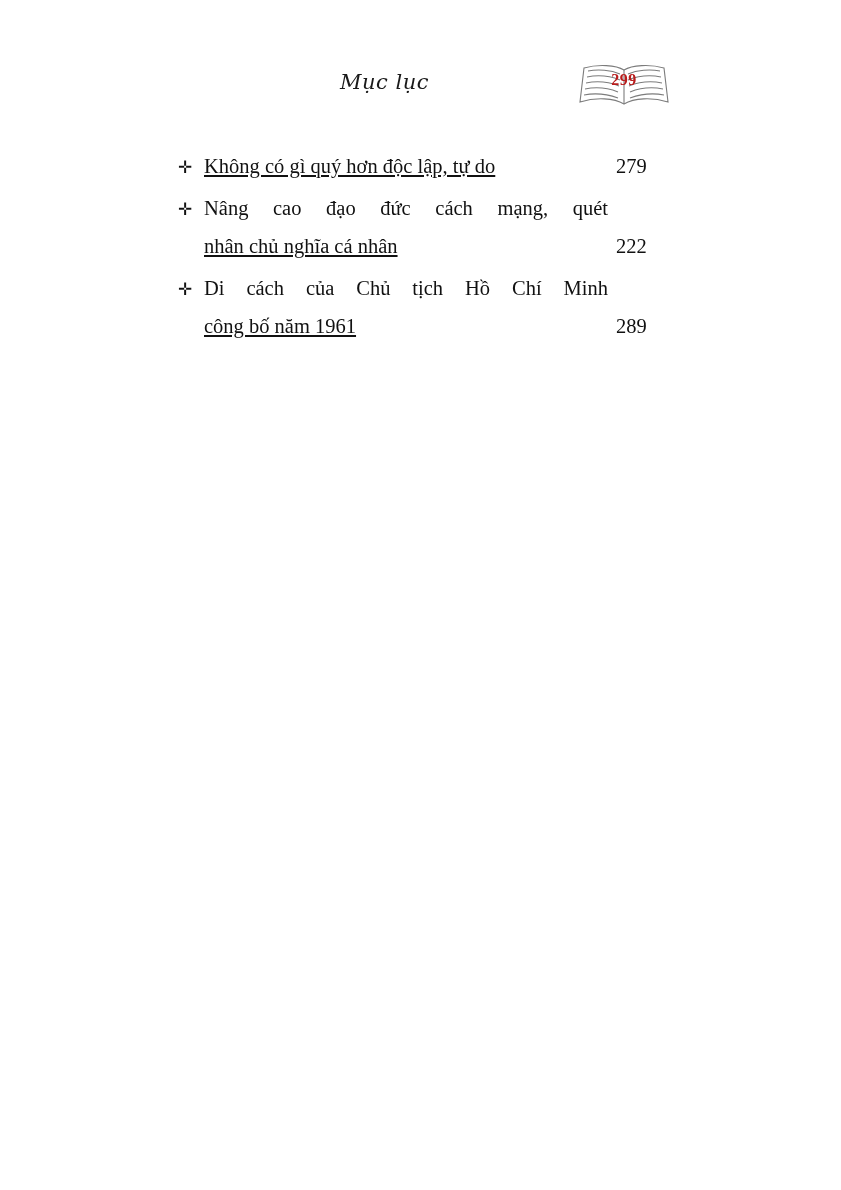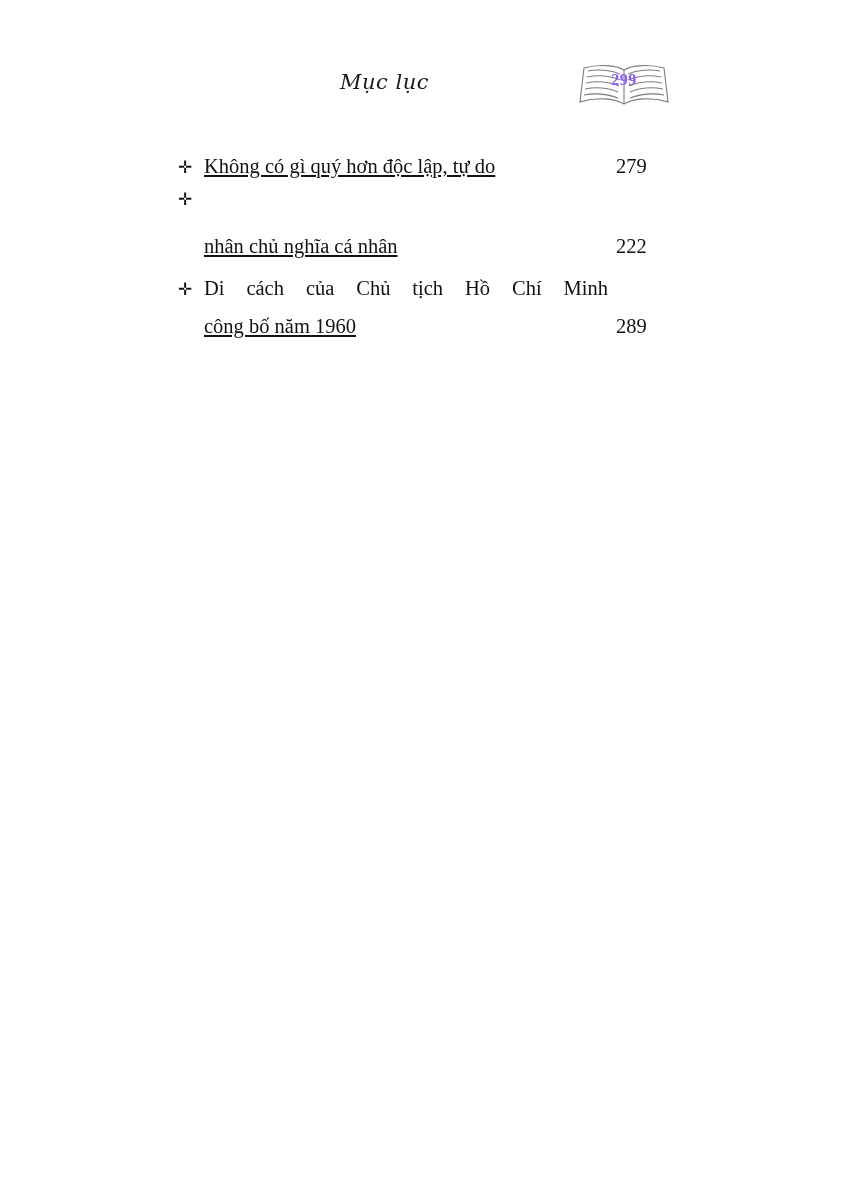--- a/index.html
+++ b/index.html
@@ -56,21 +56,21 @@
   }
   .page-number {
     position: absolute;
     left: 0;
     top: 9px;
     width: 92px;
     text-align: center;
     font-family: "Liberation Serif", serif;
     font-weight: bold;
     font-size: 16px;
-    color: #8b5cf6;
+    color: #b91c1c;
     letter-spacing: 0.5px;
   }
 
   
   .toc {
     position: absolute;
     top: 147px;
     left: 178px;
     width: 500px;
   }
@@ -158,37 +158,38 @@
       <div class="toc-line">
         <span class="bullet">✛</span>
         <span class="entry-text nojust">Không có gì quý hơn độc lập, tự do</span>
         <span class="entry-page">279</span>
       </div>
     </div>
 
     <div class="toc-entry">
       <div class="toc-line">
         <span class="bullet">✛</span>
+        <span class="entry-text justified">Nâng cao đạo đức cách mạng, quét</span>
         <span class="entry-page"></span>
       </div>
       <div class="toc-line">
         <span class="bullet"></span>
         <span class="entry-text nojust">nhân chủ nghĩa cá nhân</span>
         <span class="entry-page">222</span>
       </div>
     </div>
 
     <div class="toc-entry">
       <div class="toc-line">
         <span class="bullet">✛</span>
         <span class="entry-text justified">Di cách của Chủ tịch Hồ Chí Minh</span>
         <span class="entry-page"></span>
       </div>
       <div class="toc-line">
         <span class="bullet"></span>
-        <span class="entry-text nojust">công bố năm 1960</span>
+        <span class="entry-text nojust">công bố năm 1961</span>
         <span class="entry-page">289</span>
       </div>
     </div>
 
   </div>
 
 </div>
 
 </body></html>

